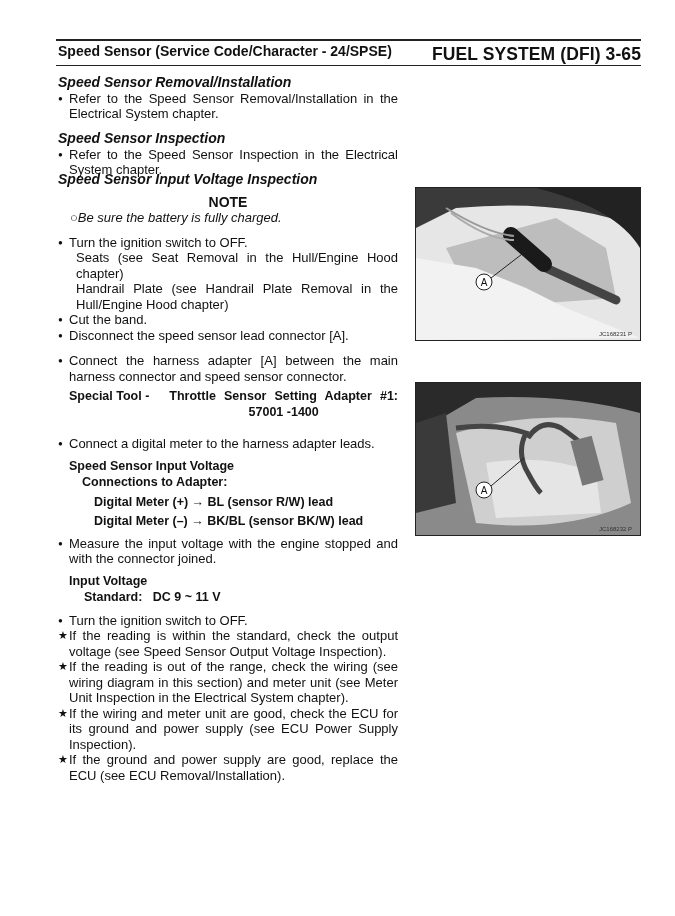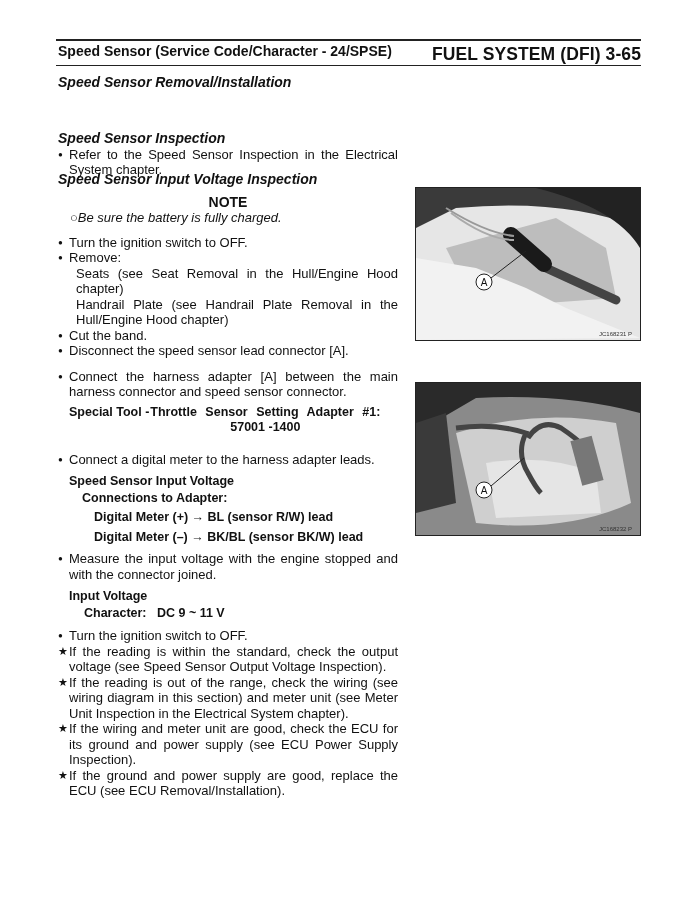--- a/index.html
+++ b/index.html
@@ -26,56 +26,56 @@
 </head>
 <body>
 
 <div class="abs page-header">FUEL SYSTEM (DFI) 3-65</div>
 <div class="abs rule1"></div>
 <div class="abs title">Speed Sensor (Service Code/Character - 24/SPSE)</div>
 <div class="abs rule2"></div>
 
 <div class="abs col" style="top:75px;">
   <div class="h2">Speed Sensor Removal/Installation</div>
+  <div class="bul">Refer to the Speed Sensor Removal/Installation in the Electrical System chapter.</div>
 </div>
 
 <div class="abs col" style="top:131px;">
   <div class="h2">Speed Sensor Inspection</div>
   <div class="bul">Refer to the Speed Sensor Inspection in the Electrical System chapter.</div>
 </div>
 
 <div class="abs col" style="top:172px;">
   <div class="h2">Speed Sensor Input Voltage Inspection</div>
   <div class="note-title" style="margin-top:7px;">NOTE</div>
   <div class="note-body"><span>○</span><span>Be sure the battery is fully charged.</span></div>
 
   <div class="bul" style="margin-top:9px;">Turn the ignition switch to OFF.</div>
-  <div class="bul">Remove:</div>
   <div class="indent">Seats (see Seat Removal in the Hull/Engine Hood chapter)</div>
   <div class="indent">Handrail Plate (see Handrail Plate Removal in the Hull/Engine Hood chapter)</div>
   <div class="bul">Cut the band.</div>
   <div class="bul">Disconnect the speed sensor lead connector [A].</div>
 
   <div class="bul" style="margin-top:10px;">Connect the harness adapter [A] between the main harness connector and speed sensor connector.</div>
   <div class="bold" style="margin-top:5px; padding-left:11px; display:flex;">
-    <span style="white-space:nowrap; margin-right:1px;">Special Tool -</span>
+    <span style="white-space:nowrap; margin-right:20px;">Special Tool -</span>
     <span style="width:230px; text-align:justify; text-align-last:center;">Throttle Sensor Setting Adapter #1: 57001 -1400</span>
   </div>
   <div class="bul" style="margin-top:16px;">Connect a digital meter to the harness adapter leads.</div>
 
   <div class="bold" style="margin-top:7px; padding-left:11px;">Speed Sensor Input Voltage</div>
   <div class="bold" style="padding-left:24px; margin-top:1px;">Connections to Adapter:</div>
   <div class="bold" style="padding-left:36px; margin-top:4px;">Digital Meter (+) → BL (sensor R/W) lead</div>
   <div class="bold" style="padding-left:36px; margin-top:4px;">Digital Meter (–) → BK/BL (sensor BK/W) lead</div>
 
   <div class="bul" style="margin-top:6px;">Measure the input voltage with the engine stopped and with the connector joined.</div>
 
   <div class="bold" style="margin-top:7px; padding-left:11px;">Input Voltage</div>
   <div class="bold" style="padding-left:26px; margin-top:1px;">
-    <span>Character:</span>&nbsp;&nbsp;&nbsp;<span>DC 9 ~ 11 V</span>
+    <span>Standard:</span>&nbsp;&nbsp;&nbsp;<span>DC 9 ~ 11 V</span>
   </div>
 
   <div class="bul" style="margin-top:7px;">Turn the ignition switch to OFF.</div>
   <div class="star">If the reading is within the standard, check the output voltage (see Speed Sensor Output Voltage Inspection).</div>
   <div class="star">If the reading is out of the range, check the wiring (see wiring diagram in this section) and meter unit (see Meter Unit Inspection in the Electrical System chapter).</div>
   <div class="star">If the wiring and meter unit are good, check the ECU for its ground and power supply (see ECU Power Supply Inspection).</div>
   <div class="star">If the ground and power supply are good, replace the ECU (see ECU Removal/Installation).</div>
 </div>
 
 <div class="abs photo" style="left:415px; top:187px; width:224px; height:152px;">

